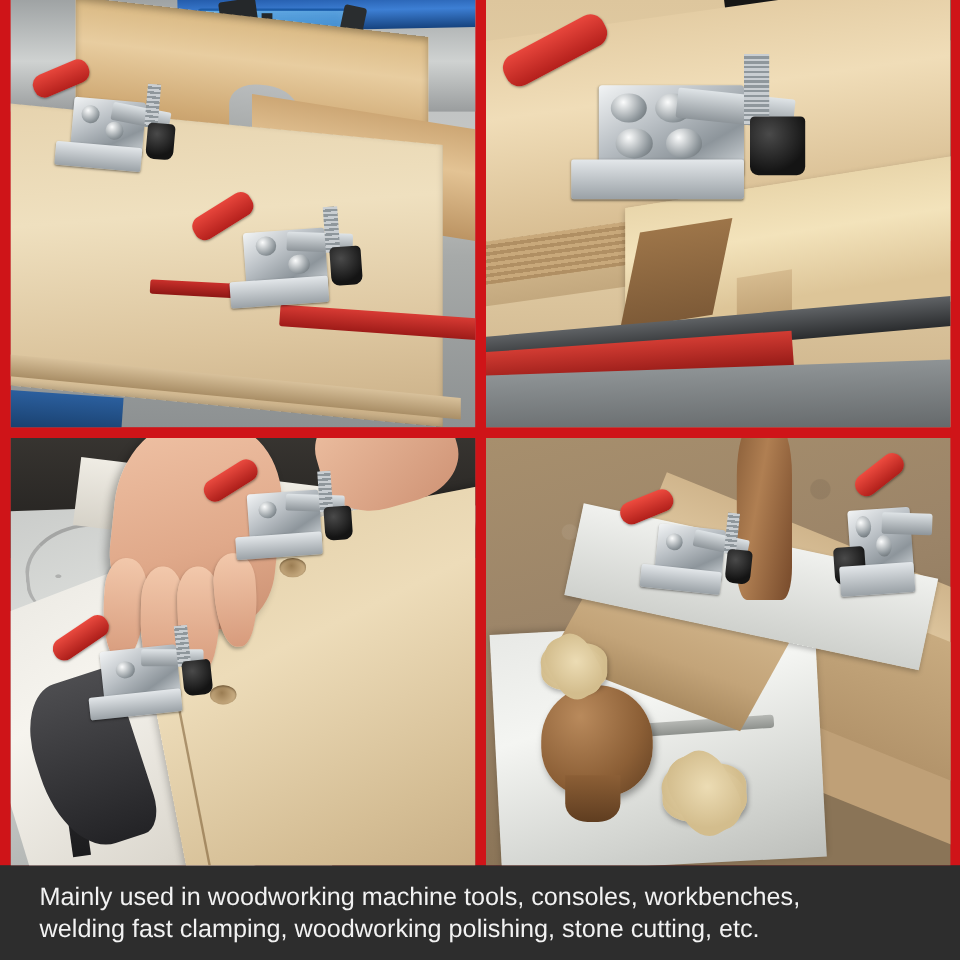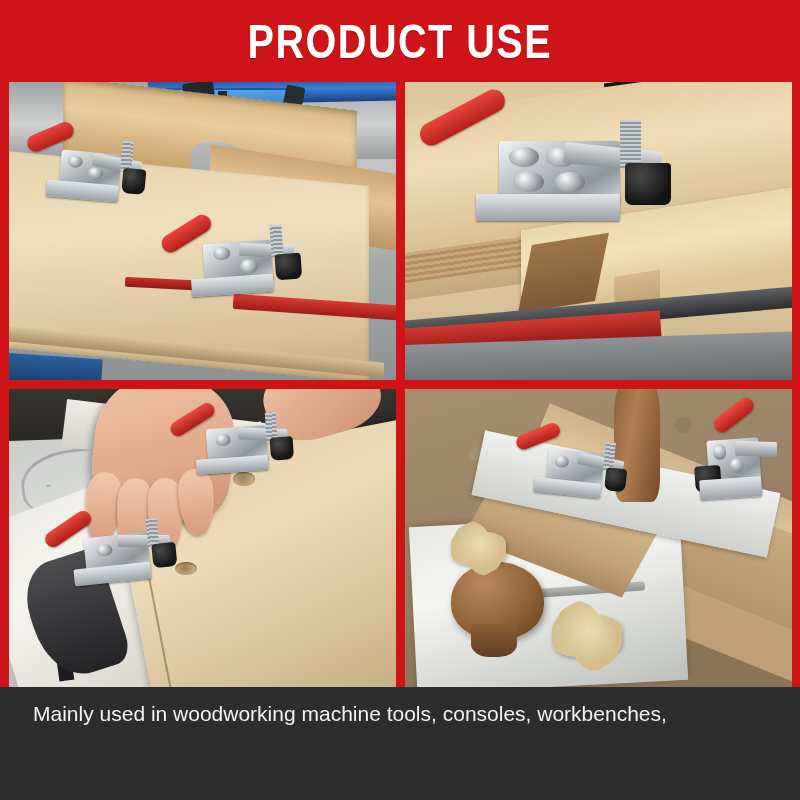--- a/index.html
+++ b/index.html
@@ -386,39 +386,36 @@
   .c4 .ros1 { left: 12%; top: 48%; width: 14%; height: 11%; }
   .c4 .ros2 { left: 38%; top: 76%; width: 18%; height: 14%; }
   .c4 .clamp-e { left: 30%; top: 14%; width: 28%; height: 26%; transform: rotate(6deg); }
   .c4 .clamp-f { left: 72%; top: 8%; width: 26%; height: 34%; transform: rotate(-4deg); }
   .c4 .clamp-e .handle, .c4 .clamp-f .handle { background: linear-gradient(#ee4b3f,#b01f1a); }
   .c4 .clamp-f .handle { left: 30%; top: -6%; width: 46%; height: 16%; transform: rotate(-34deg); }
 
   
   .caption {
     flex: 0 0 auto;
-    height: 113px;
+    height: 79px;
     background: #2d2d2d;
     padding: 13px 22px 0 33px;
   }
   .caption p {
     color: #f2f2f2;
     font-size: 21px;
     line-height: 27px;
     white-space: nowrap;
   }
 </style>
 </head>
 <body>
 
 <div class="poster">
 
-  <div class="header">
-    <div class="header-title">PRODUCT USE</div>
-  </div>
 
   <div class="grid">
 
     <div class="cell c1" aria-label="Two horizontal toggle clamps mounted on a plywood crosscut sled with a wooden fence on a table saw with blue blade guard">
       <div class="ph saw-fence"></div>
       <div class="ph blue-rail"></div>
       <div class="ph blade-guard"></div>
       <div class="ph guard-post"></div>
       <div class="ph guard-knob-a"></div>
       <div class="ph guard-knob-b"></div>
@@ -554,15 +551,16 @@
         <div class="arm"></div>
         <div class="tip" style="left:10%;top:50%;width:26%;height:26%"></div>
         <div class="base"></div>
       </div>
     </div>
 
   </div>
 
   <div class="caption">
     <p>Mainly used in woodworking machine tools, consoles, workbenches,</p>
+    <p>welding fast clamping, woodworking polishing, stone cutting, etc.</p>
   </div>
 
 </div>
 
 </body></html>

